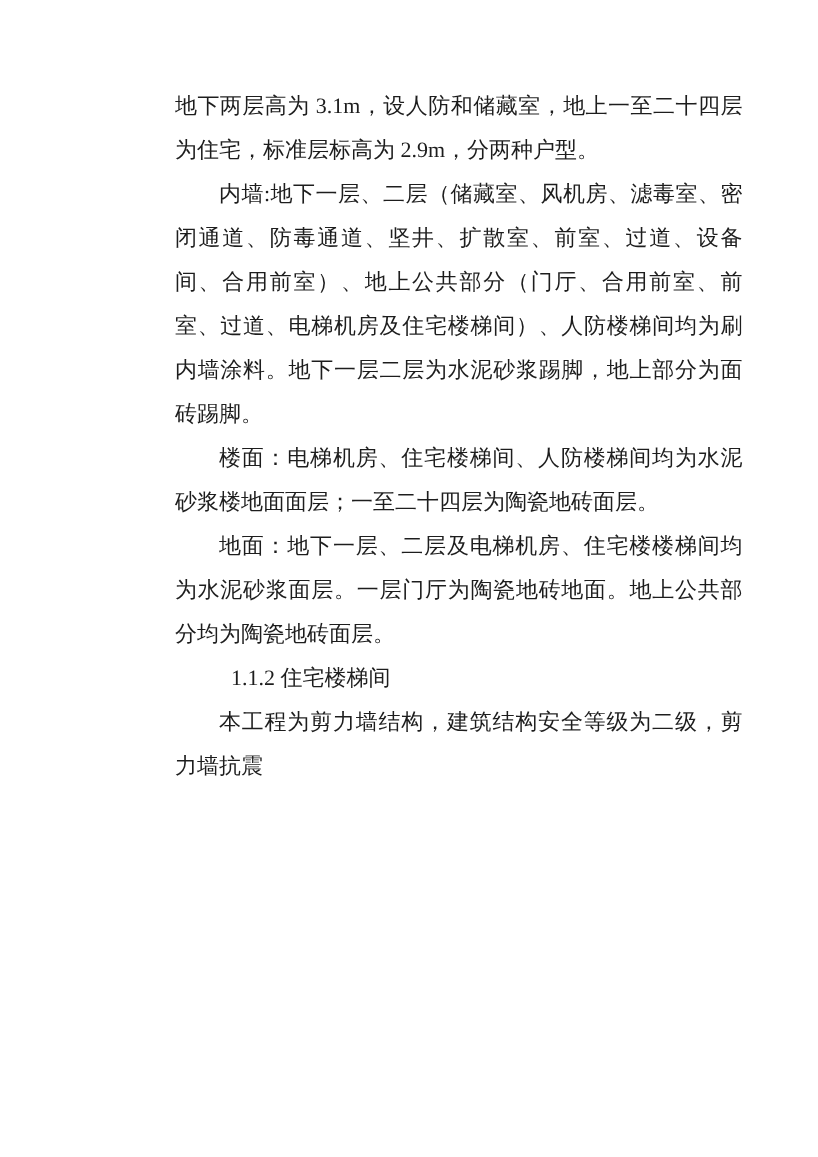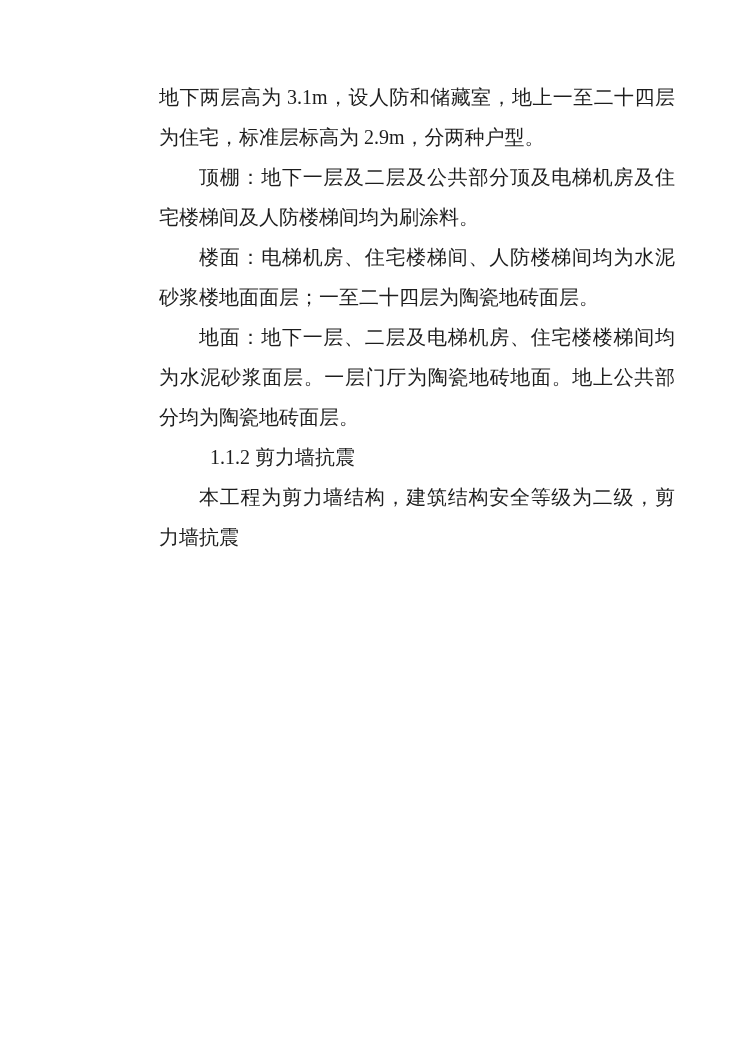--- a/index.html
+++ b/index.html
@@ -34,26 +34,26 @@
   .para.indent-heading { text-indent: 2.55em; text-align: left; }
   .seg-red { color: var(--red-color, #e02b20); }
 </style>
 </head>
 <body>
 
 <div class="doc-page">
 
   <p class="para"><span>地下两层高为 3.1m，设人防和储藏室，地上一至二十四层为住宅，标准层标高为 2.9m，分两种户型。</span></p>
 
+  <p class="para indent"><span>内墙:地下一层、二层（储藏室、风机房、滤毒室、密闭通道、防毒通道、坚井、扩散室、前室、过道、设备间、合用前室）、地上公共部分（门厅、合用前室、前室、过道、电梯机房及住宅楼梯间）、人防楼梯间均为刷内墙涂料。地下一层二层为水泥砂浆踢脚，地上部分为面砖踢脚。</span></p>
 
-  <p class="para indent"><span>顶棚：地下一层及二层及公共部分顶及电梯机房及住宅楼梯间及人防楼梯间均为刷涂料。</span></p>
 
   <p class="para indent"><span>楼面：电梯机房、住宅楼梯间、人防楼梯间均为水泥砂浆楼地面面层；一至二十四层为陶瓷地砖面层。</span></p>
 
   <p class="para indent"><span>地面：地下一层、二层及电梯机房、住宅楼楼梯间均为水泥砂浆面层。一层门厅为陶瓷地砖地面。地上公共部分均为陶瓷地砖面层。</span></p>
 
 
 
-  <p class="para indent-heading"><span>1.1.2 剪力墙抗震</span></p>
+  <p class="para indent-heading"><span>1.1.2 住宅楼梯间</span></p>
 
   <p class="para indent"><span>本工程为剪力墙结构，建筑结构安全等级为二级，剪力墙抗震</span></p>
 
 </div>
 
 </body></html>

